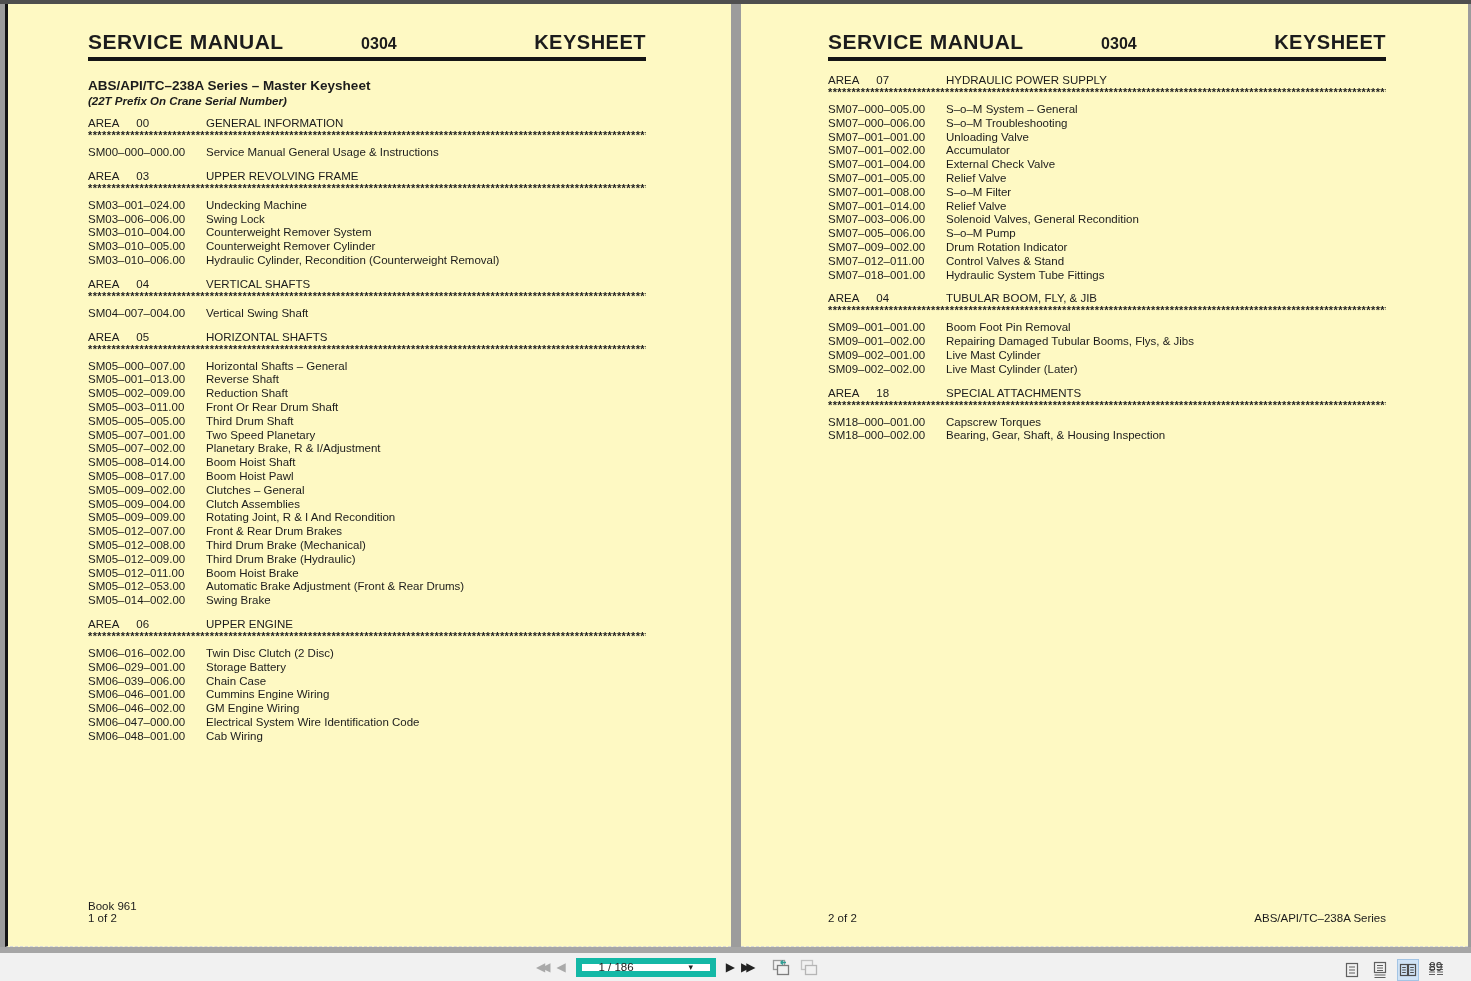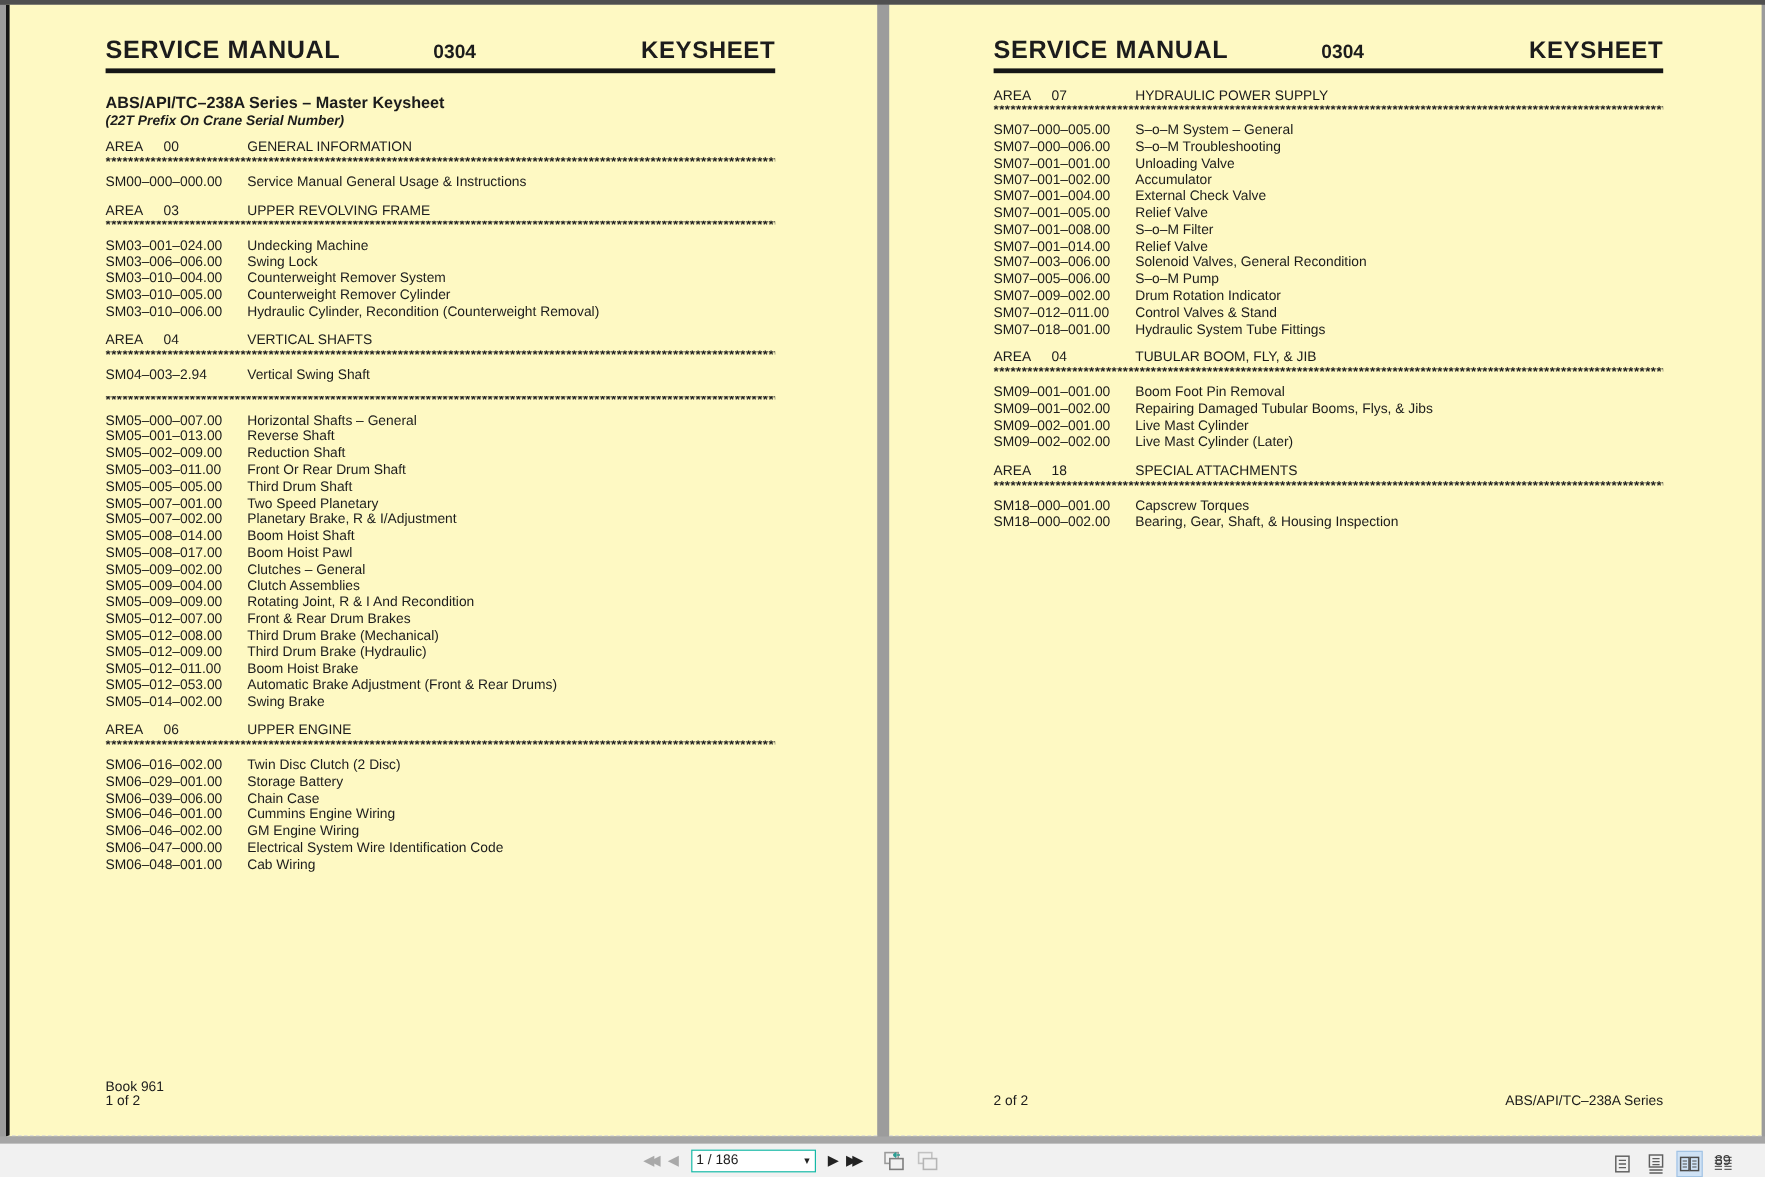--- a/index.html
+++ b/index.html
@@ -63,22 +63,22 @@
   .toolbar {
     position:absolute; top:953px; left:0; width:1471px; height:28px;
     background:#f1f1f1; overflow:hidden;
   }
   .nav-group { position:absolute; left:536px; top:0; height:28px; display:flex; align-items:center; gap:6px; }
   .tri { font-size:12px; line-height:1; user-select:none; }
   .tri.dbl { letter-spacing:-4px; padding-right:4px; }
   .tri.disabled { color:#a9a9a9; }
   .tri.enabled  { color:#222; cursor:pointer; }
   .page-input-wrap {
-    width:104px; height:19px; background:#fff; border:1px solid #14b8a6;
-    display:flex; align-items:center; justify-content:flex-end;
+    width:140px; height:19px; background:#fff; border:6px solid #14b8a6;
+    display:flex; align-items:center; justify-content:center;
     padding:0 4px; margin:0 4px;
   }
   .page-input-wrap input {
     border:none; outline:none; width:90px; font-size:11.5px;
     font-family:"Liberation Sans", sans-serif; color:#1c1c1c; background:transparent;
   }
   .caret { font-size:9px; color:#222; }
   .view-icons { display:flex; gap:8px; margin-left:10px; align-items:center; }
   .vicon { width:20px; height:20px; display:flex; align-items:center; justify-content:center; }
 
@@ -143,25 +143,29 @@
               <span class="col-title">Hydraulic Cylinder, Recondition (Counterweight Removal)</span>
             </div>
           </div>
           <div class="section">
             <div class="area-row">
               <span class="col-code"><span class="area-word">AREA</span><span class="area-num">04</span></span>
               <span class="col-title">VERTICAL SHAFTS</span>
             </div>
             <div class="stars">**************************************************************************************************************************************</div>
             <div class="krow">
-              <span class="col-code">SM04–003–2.94</span>
+              <span class="col-code">SM04–007–004.00</span>
               <span class="col-title">Vertical Swing Shaft</span>
             </div>
           </div>
           <div class="section">
+            <div class="area-row">
+              <span class="col-code"><span class="area-word">AREA</span><span class="area-num">05</span></span>
+              <span class="col-title">HORIZONTAL SHAFTS</span>
+            </div>
             <div class="stars">**************************************************************************************************************************************</div>
             <div class="krow">
               <span class="col-code">SM05–000–007.00</span>
               <span class="col-title">Horizontal Shafts – General</span>
             </div>
             <div class="krow">
               <span class="col-code">SM05–001–013.00</span>
               <span class="col-title">Reverse Shaft</span>
             </div>
             <div class="krow">

